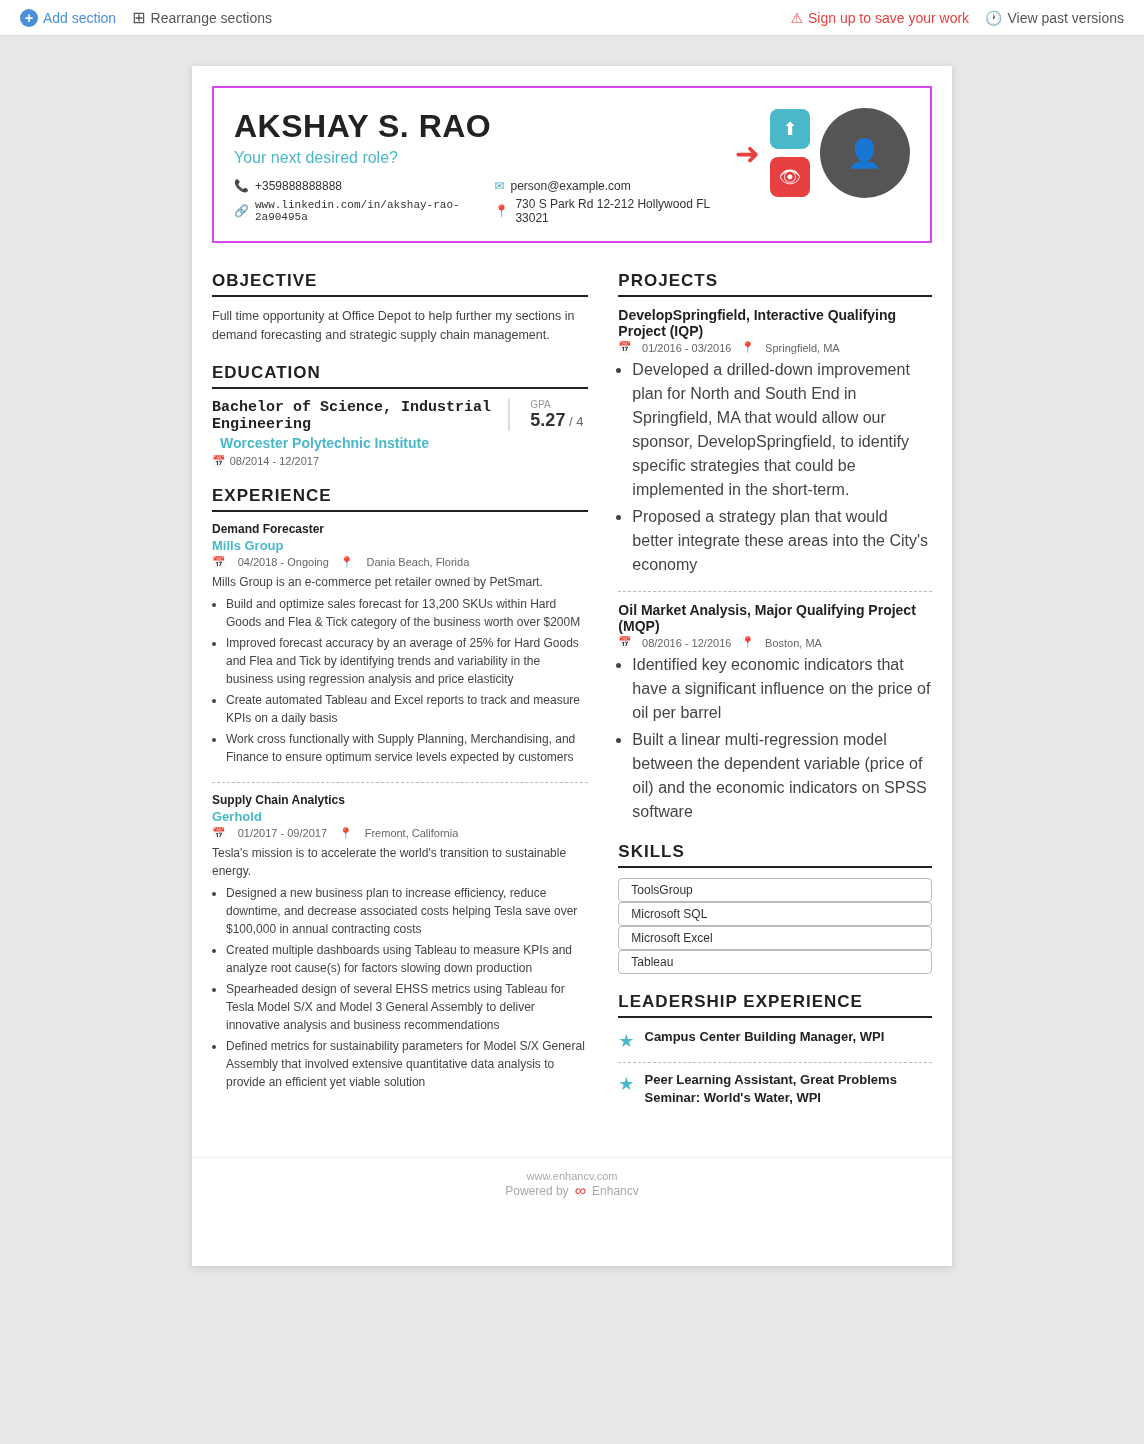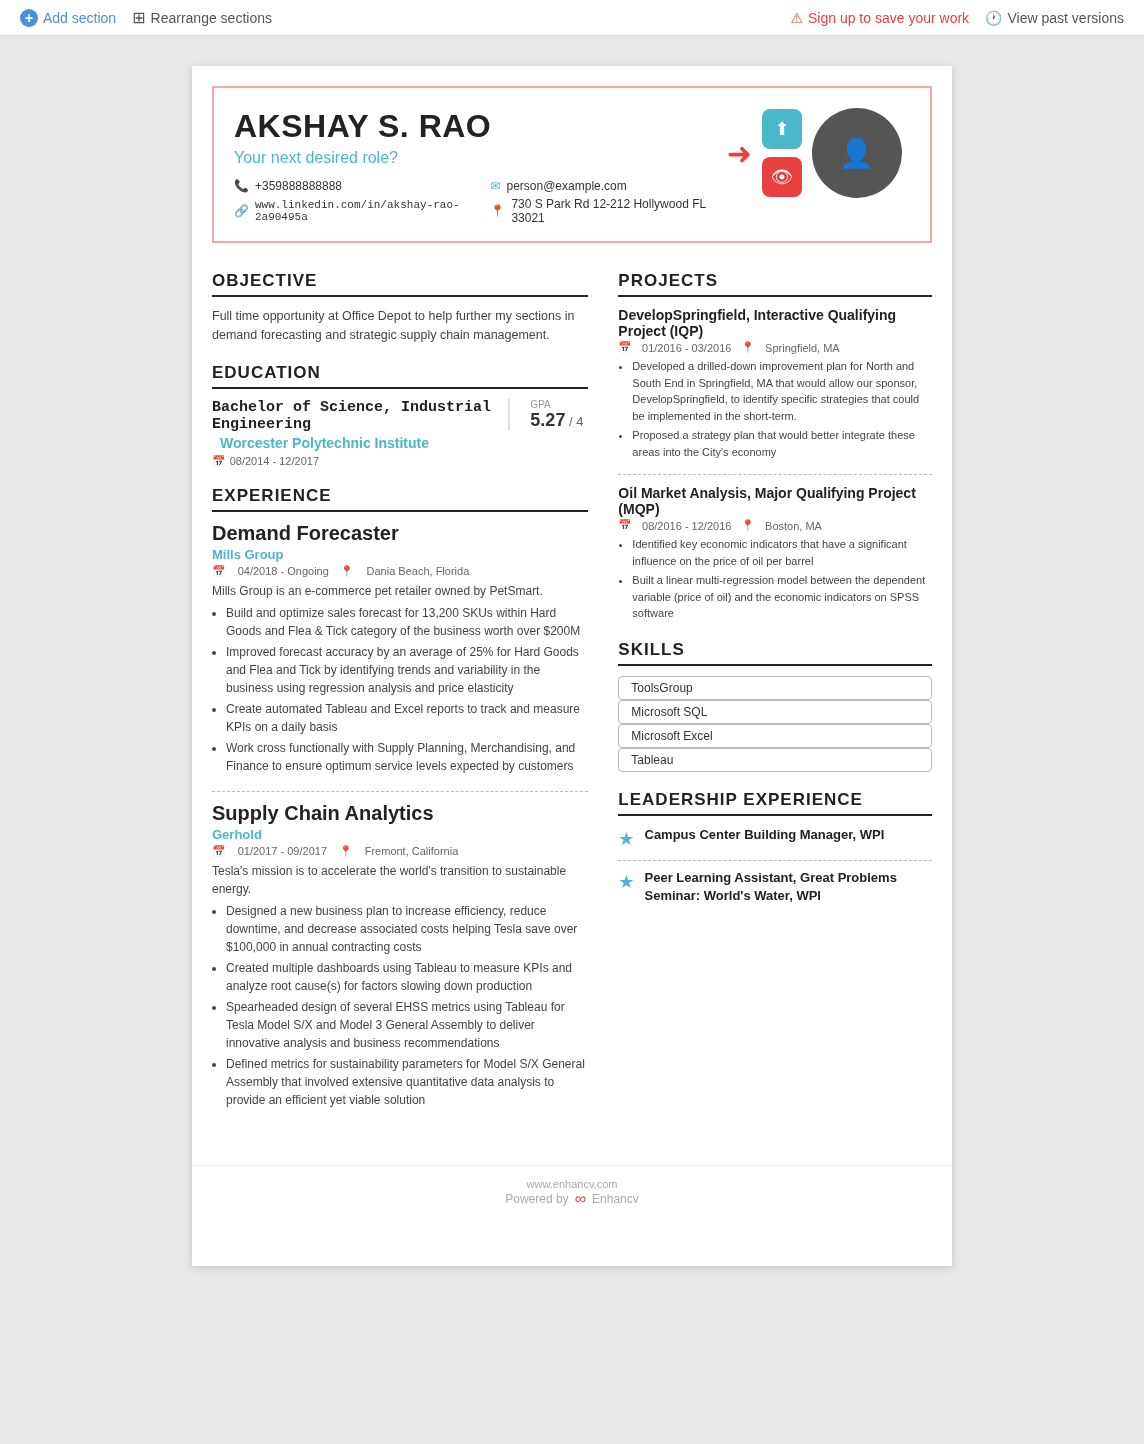--- a/index.html
+++ b/index.html
@@ -17,21 +17,21 @@
     .btn-versions { display: flex; align-items: center; gap: 5px; color: #555; font-size: 14px; cursor: pointer; }
 
     .page-wrapper { padding: 30px 0; display: flex; justify-content: center; }
     .resume-container {
       background: #fff; width: 760px; min-height: 1200px;
       box-shadow: 0 2px 8px rgba(0,0,0,0.15); padding: 0;
     }
 
     
     .resume-header {
-      border: 2px solid #fca5a5; margin: 20px 20px 0 20px; padding: 20px 28px 16px 20px;
+      border: 2px solid #d946ef; margin: 20px 20px 0 20px; padding: 20px 20px 16px 20px;
       display: flex; align-items: flex-start; justify-content: space-between;
     }
     .header-left { flex: 1; }
     .header-name { font-size: 32px; font-weight: 900; color: #222; letter-spacing: 0.5px; }
     .header-role { color: #4ab8c9; font-size: 16px; margin: 4px 0 12px 0; font-weight: 400; }
     .header-contacts { display: grid; grid-template-columns: 1fr 1fr; gap: 4px 20px; }
     .contact-item { display: flex; align-items: center; gap: 6px; font-size: 12px; color: #333; }
     .contact-icon { color: #4ab8c9; font-size: 12px; }
     .header-right { display: flex; align-items: center; gap: 10px; }
     .avatar-wrap { position: relative; }
@@ -68,34 +68,34 @@
     .edu-right { text-align: left; padding-left: 20px; border-left: 2px solid #ddd; min-width: 80px; }
     .edu-degree { font-size: 15px; font-weight: 700; color: #222; font-family: Liberation Mono, monospace; }
     .edu-school { color: #4ab8c9; font-size: 14px; font-weight: 600; margin: 2px 8px; }
     .edu-date { font-size: 11px; color: #666; display: flex; align-items: center; gap: 4px; margin-top: 4px; }
     .gpa-label { font-size: 10px; color: #999; }
     .gpa-value { font-size: 18px; font-weight: 700; color: #333; }
     .gpa-max { font-size: 13px; color: #666; }
 
     
     .exp-block { margin-bottom: 16px; }
-    .exp-title { font-size: 20px; font-weight: 700; color: #222; }
+    .exp-title { font-size: 12px; font-weight: 700; color: #222; }
     .exp-company { color: #4ab8c9; font-size: 13px; font-weight: 600; margin: 2px 0; }
     .exp-meta { display: flex; align-items: center; gap: 12px; font-size: 11px; color: #666; margin: 3px 0; }
     .exp-desc { font-size: 12px; color: #444; line-height: 1.5; margin: 4px 0; }
     .exp-bullets { margin: 4px 0 0 14px; }
     .exp-bullets li { font-size: 12px; color: #444; line-height: 1.5; margin-bottom: 3px; }
     .exp-divider { border: none; border-bottom: 1.5px dashed #bbb; margin: 14px 0 10px 0; }
 
     
     .proj-block { margin-bottom: 14px; }
     .proj-title { font-size: 14px; font-weight: 700; color: #222; }
     .proj-meta { display: flex; align-items: center; gap: 10px; font-size: 11px; color: #666; margin: 2px 0; }
     .proj-bullets { margin: 4px 0 0 14px; }
-    .proj-bullets li { font-size: 11px; color: #444; line-height: 1.5; margin-bottom: 3px; }
+    .proj-bullets li { font-size: 16px; color: #444; line-height: 1.5; margin-bottom: 3px; }
     .proj-divider { border: none; border-bottom: 1.5px dashed #bbb; margin: 10px 0; }
 
     
     .skills-grid { display: flex; flex-wrap: wrap; gap: 0; margin-top: 8px; flex-direction: column; }
     .skill-tag {
       border: 1.5px solid #bbb; border-radius: 4px; padding: 4px 12px;
       font-size: 12px; color: #333;
     }
 
     

